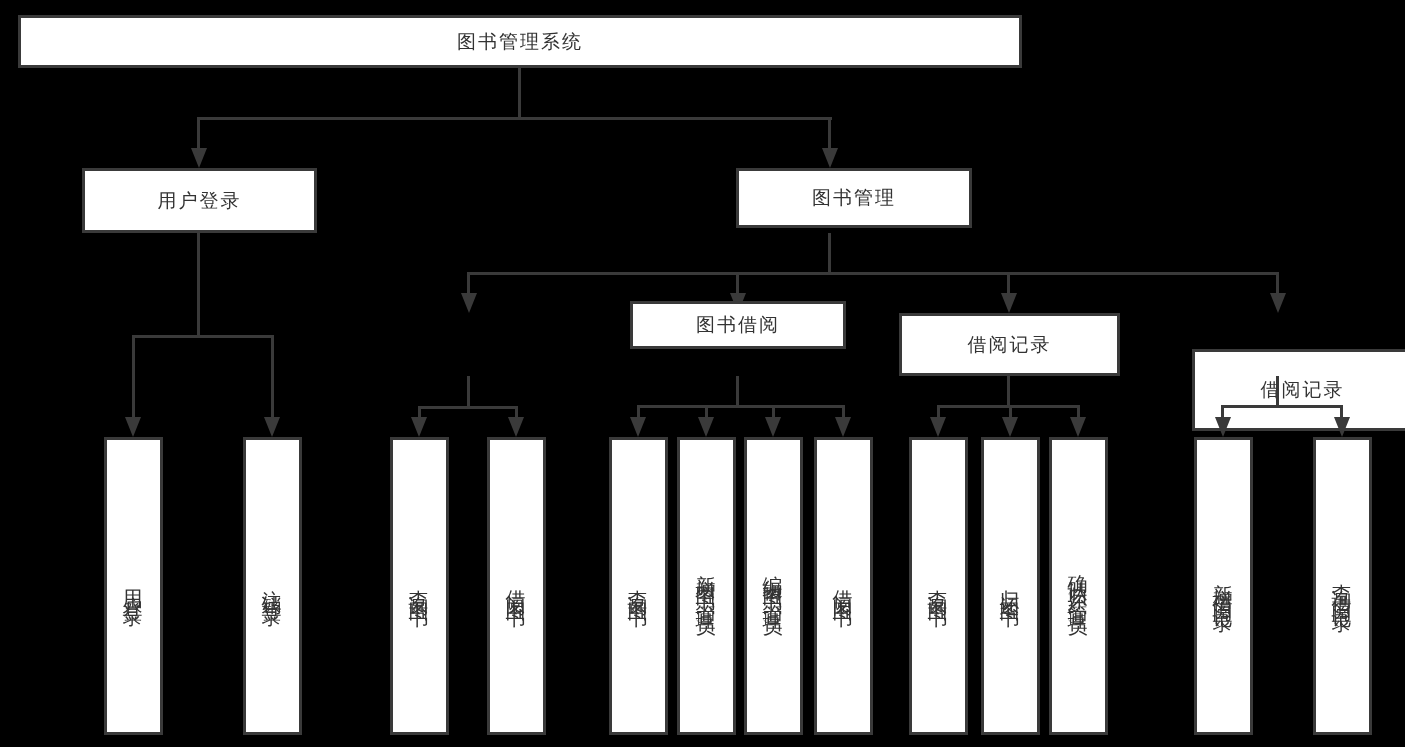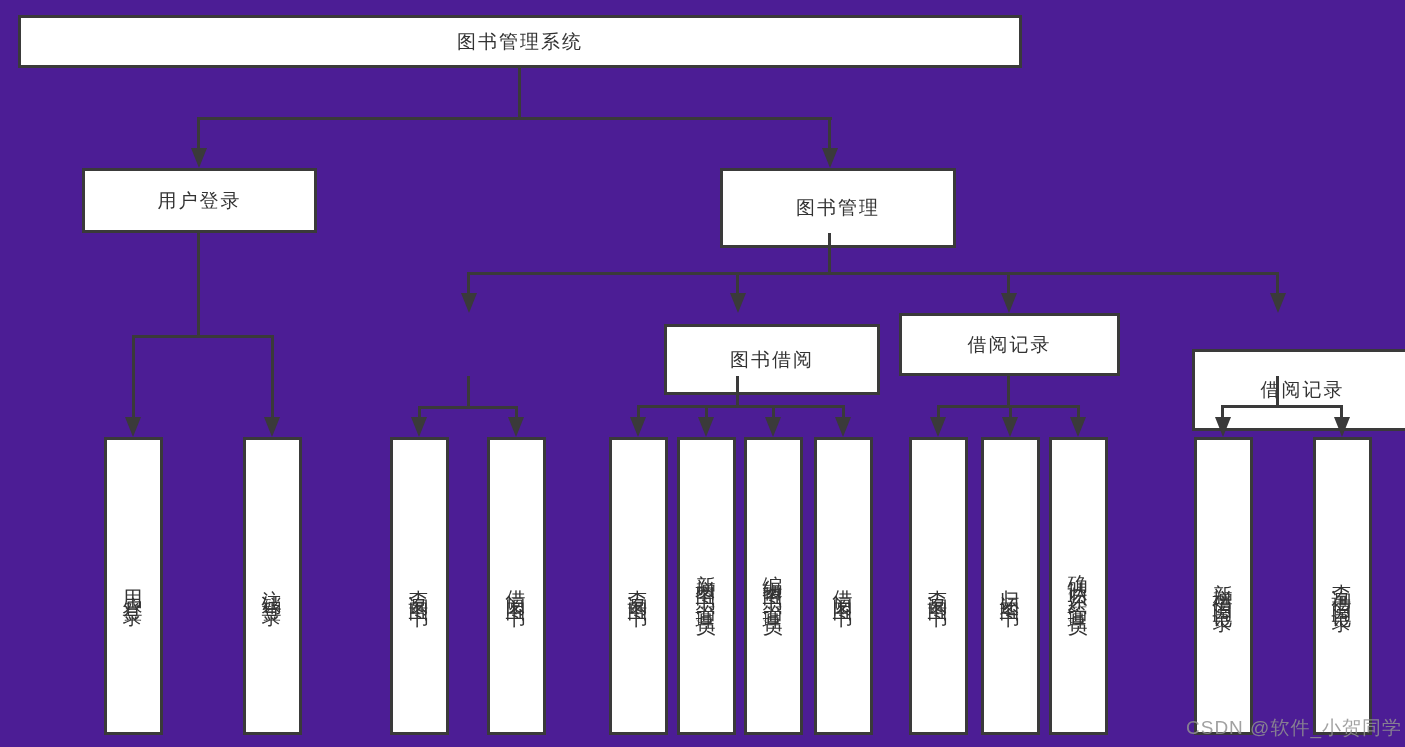--- a/index.html
+++ b/index.html
@@ -1,18 +1,18 @@
 <!DOCTYPE html>
 <html><head>
 <meta charset="utf-8">
 <style>
   html,body{margin:0;padding:0;background:#ffffff;}
   body{font-family:"Liberation Sans","DejaVu Sans",sans-serif;}
   .canvas{
-    position:relative;width:1405px;height:747px;background:#4c1d95;overflow:hidden;
+    position:relative;width:1405px;height:747px;background:#000000;overflow:hidden;
   }
   .node{
     position:absolute;background:#ffffff;border:3px solid #3a3a3a;
     display:flex;align-items:center;justify-content:center;
     color:#333333;box-sizing:border-box;
   }
   .node.h{font-size:19px;letter-spacing:2px;}
   .node.v{
     font-size:20px;letter-spacing:6px;
     writing-mode:vertical-rl;text-orientation:mixed;
@@ -40,21 +40,21 @@
   <div class="line" style="left:518px;top:68px;width:3px;height:50px;"></div>
   <div class="line" style="left:197px;top:117px;width:635px;height:3px;"></div>
   <div class="line" style="left:197px;top:118px;width:3px;height:34px;"></div>
   <div class="line" style="left:828px;top:118px;width:3px;height:34px;"></div>
   <div class="arrow" style="left:191px;top:148px;"></div>
   <div class="arrow" style="left:822px;top:148px;"></div>
 
   <div class="node h" style="left:82px;top:168px;width:235px;height:65px;">
     <span>用户登录</span>
   </div>
-  <div class="node h" style="left:720px;top:168px;width:236px;height:80px;">
+  <div class="node h" style="left:736px;top:168px;width:236px;height:60px;">
     <span>图书管理</span>
   </div>
 
   <div class="line" style="left:197px;top:233px;width:3px;height:103px;"></div>
   <div class="line" style="left:132px;top:335px;width:142px;height:3px;"></div>
   <div class="line" style="left:132px;top:336px;width:3px;height:84px;"></div>
   <div class="line" style="left:271px;top:336px;width:3px;height:84px;"></div>
   <div class="arrow" style="left:125px;top:417px;"></div>
   <div class="arrow" style="left:264px;top:417px;"></div>
 
@@ -62,21 +62,21 @@
   <div class="line" style="left:467px;top:272px;width:812px;height:3px;"></div>
   <div class="line" style="left:467px;top:273px;width:3px;height:24px;"></div>
   <div class="line" style="left:736px;top:273px;width:3px;height:24px;"></div>
   <div class="line" style="left:1007px;top:273px;width:3px;height:24px;"></div>
   <div class="line" style="left:1276px;top:273px;width:3px;height:24px;"></div>
   <div class="arrow" style="left:461px;top:293px;"></div>
   <div class="arrow" style="left:730px;top:293px;"></div>
   <div class="arrow" style="left:1001px;top:293px;"></div>
   <div class="arrow" style="left:1270px;top:293px;"></div>
 
-  <div class="node h" style="left:630px;top:324px;width:216px;height:71px;margin-left:34px;">
+  <div class="node h" style="left:630px;top:301px;width:216px;height:48px;">
     <span>图书借阅</span>
   </div>
   <div class="node h" style="left:899px;top:313px;width:221px;height:63px;">
     <span>借阅记录</span>
   </div>
   <div class="node h" style="left:1192px;top:313px;width:221px;height:82px;margin-top:36px;">
     <span>借阅记录</span>
   </div>
 
   <div class="line" style="left:467px;top:376px;width:3px;height:31px;"></div>
@@ -150,15 +150,14 @@
     <span>确认归还（管理员）</span>
   </div>
 
   <div class="node v" style="left:1194px;top:437px;width:59px;height:298px;">
     <span>新增借阅记录</span>
   </div>
   <div class="node v" style="left:1313px;top:437px;width:59px;height:298px;">
     <span>查询借阅记录</span>
   </div>
 
-  <div class="watermark">CSDN @软件_小贺同学</div>
 
 </div>
 
 </body></html>

